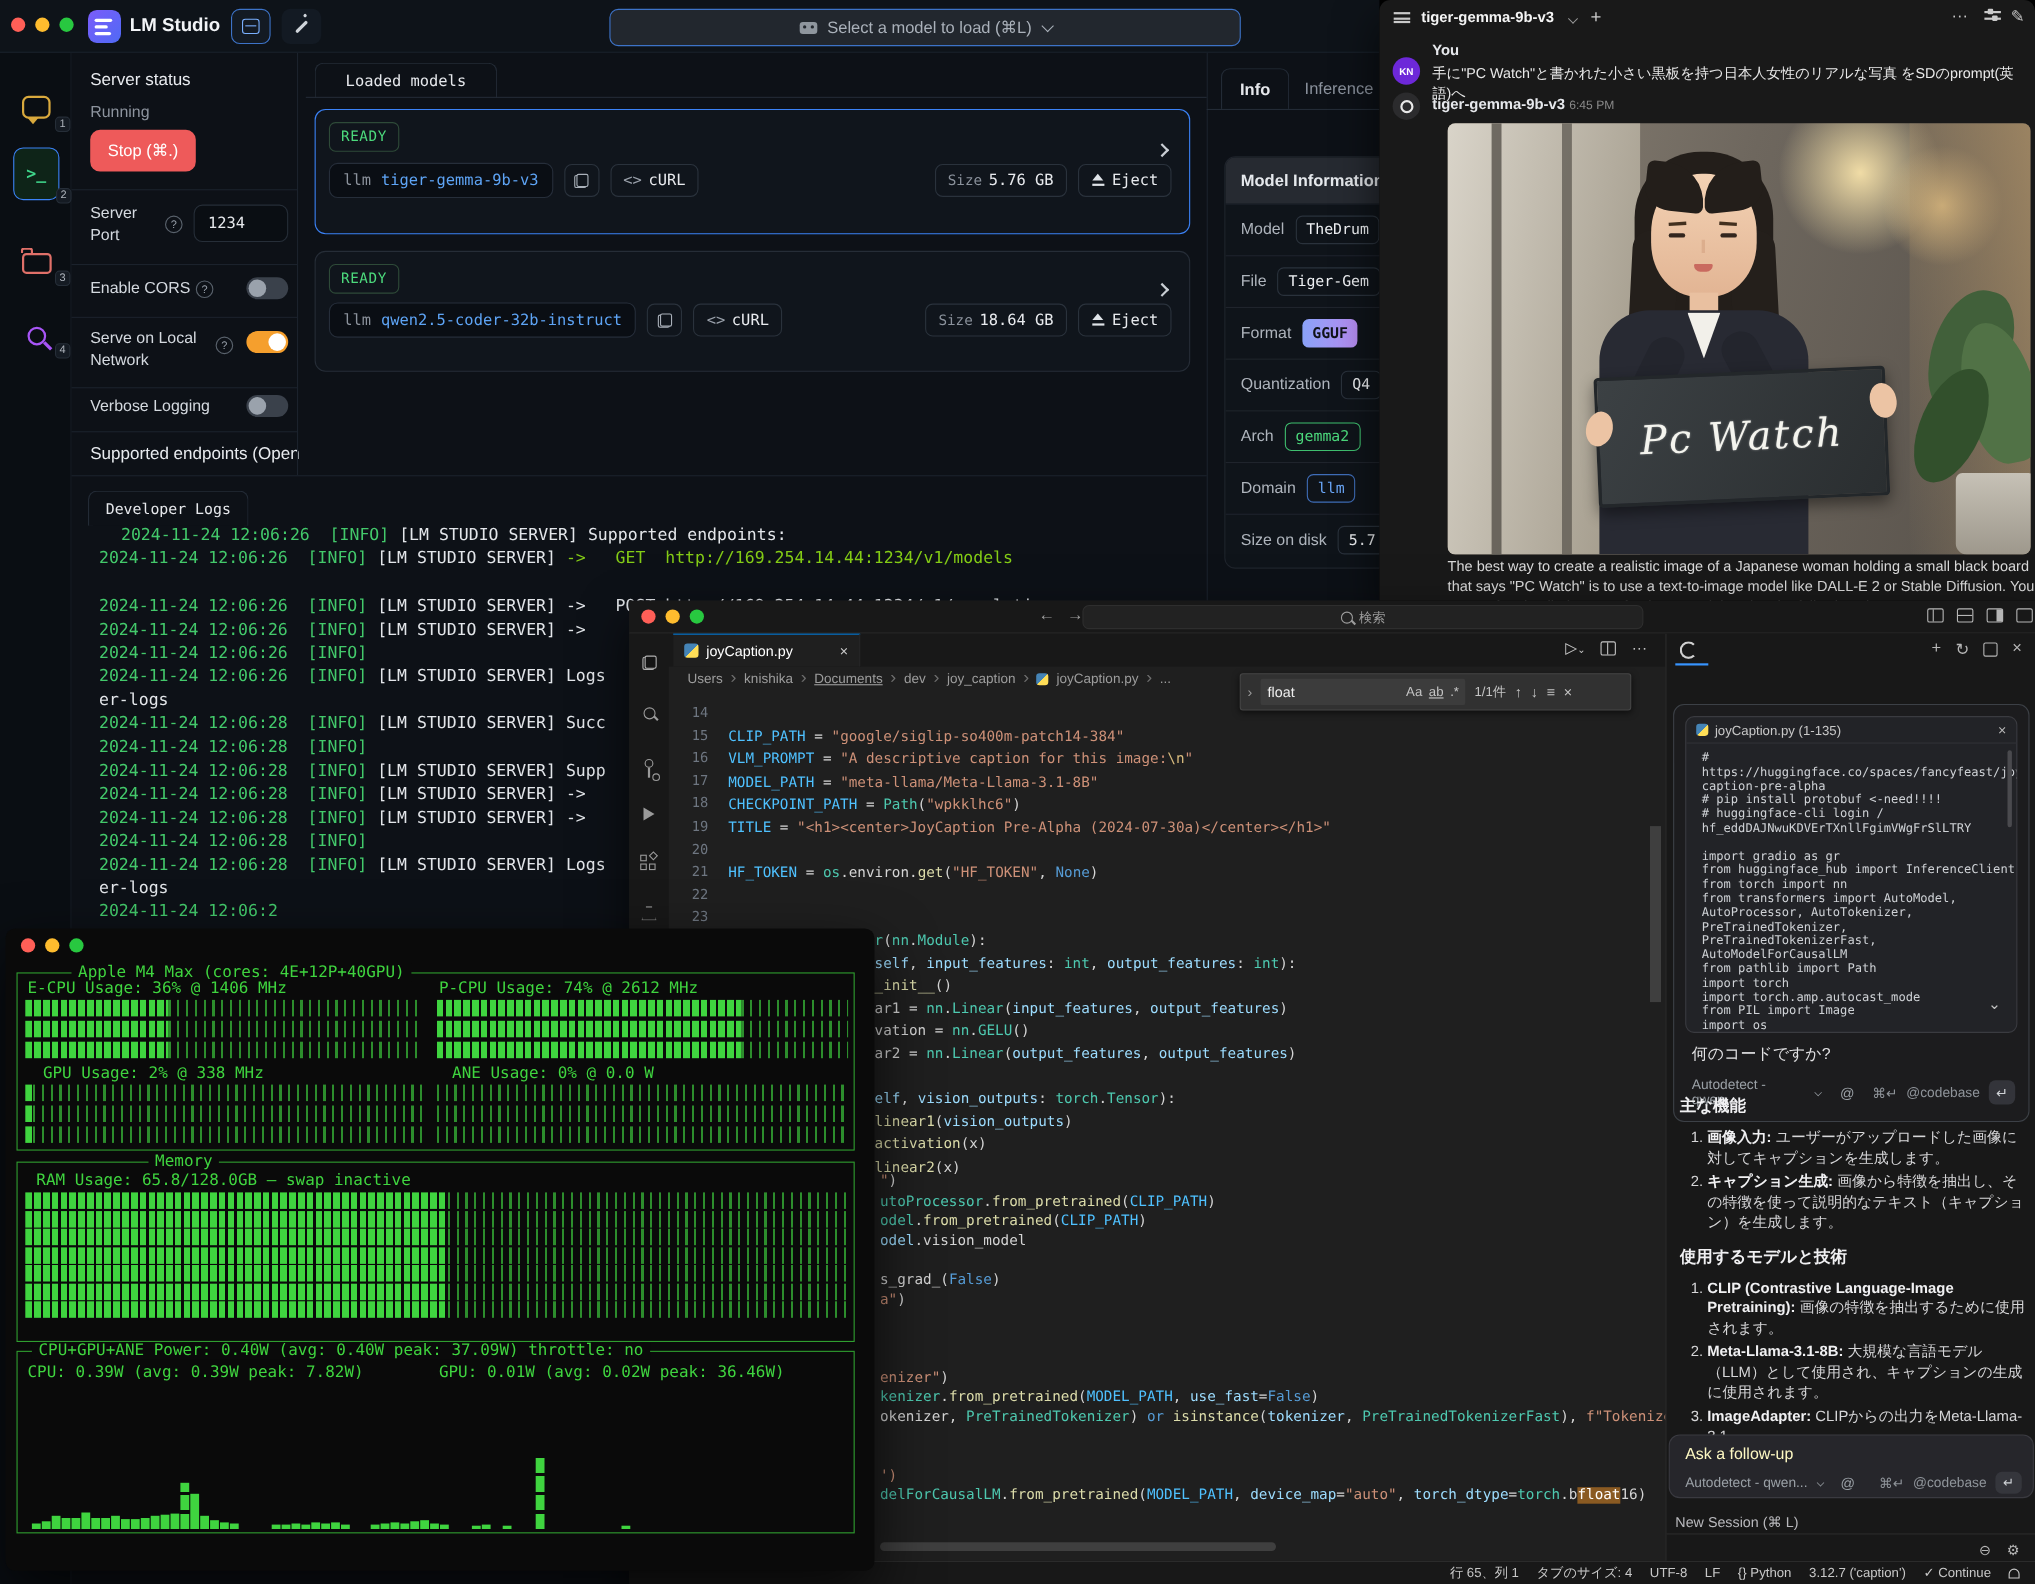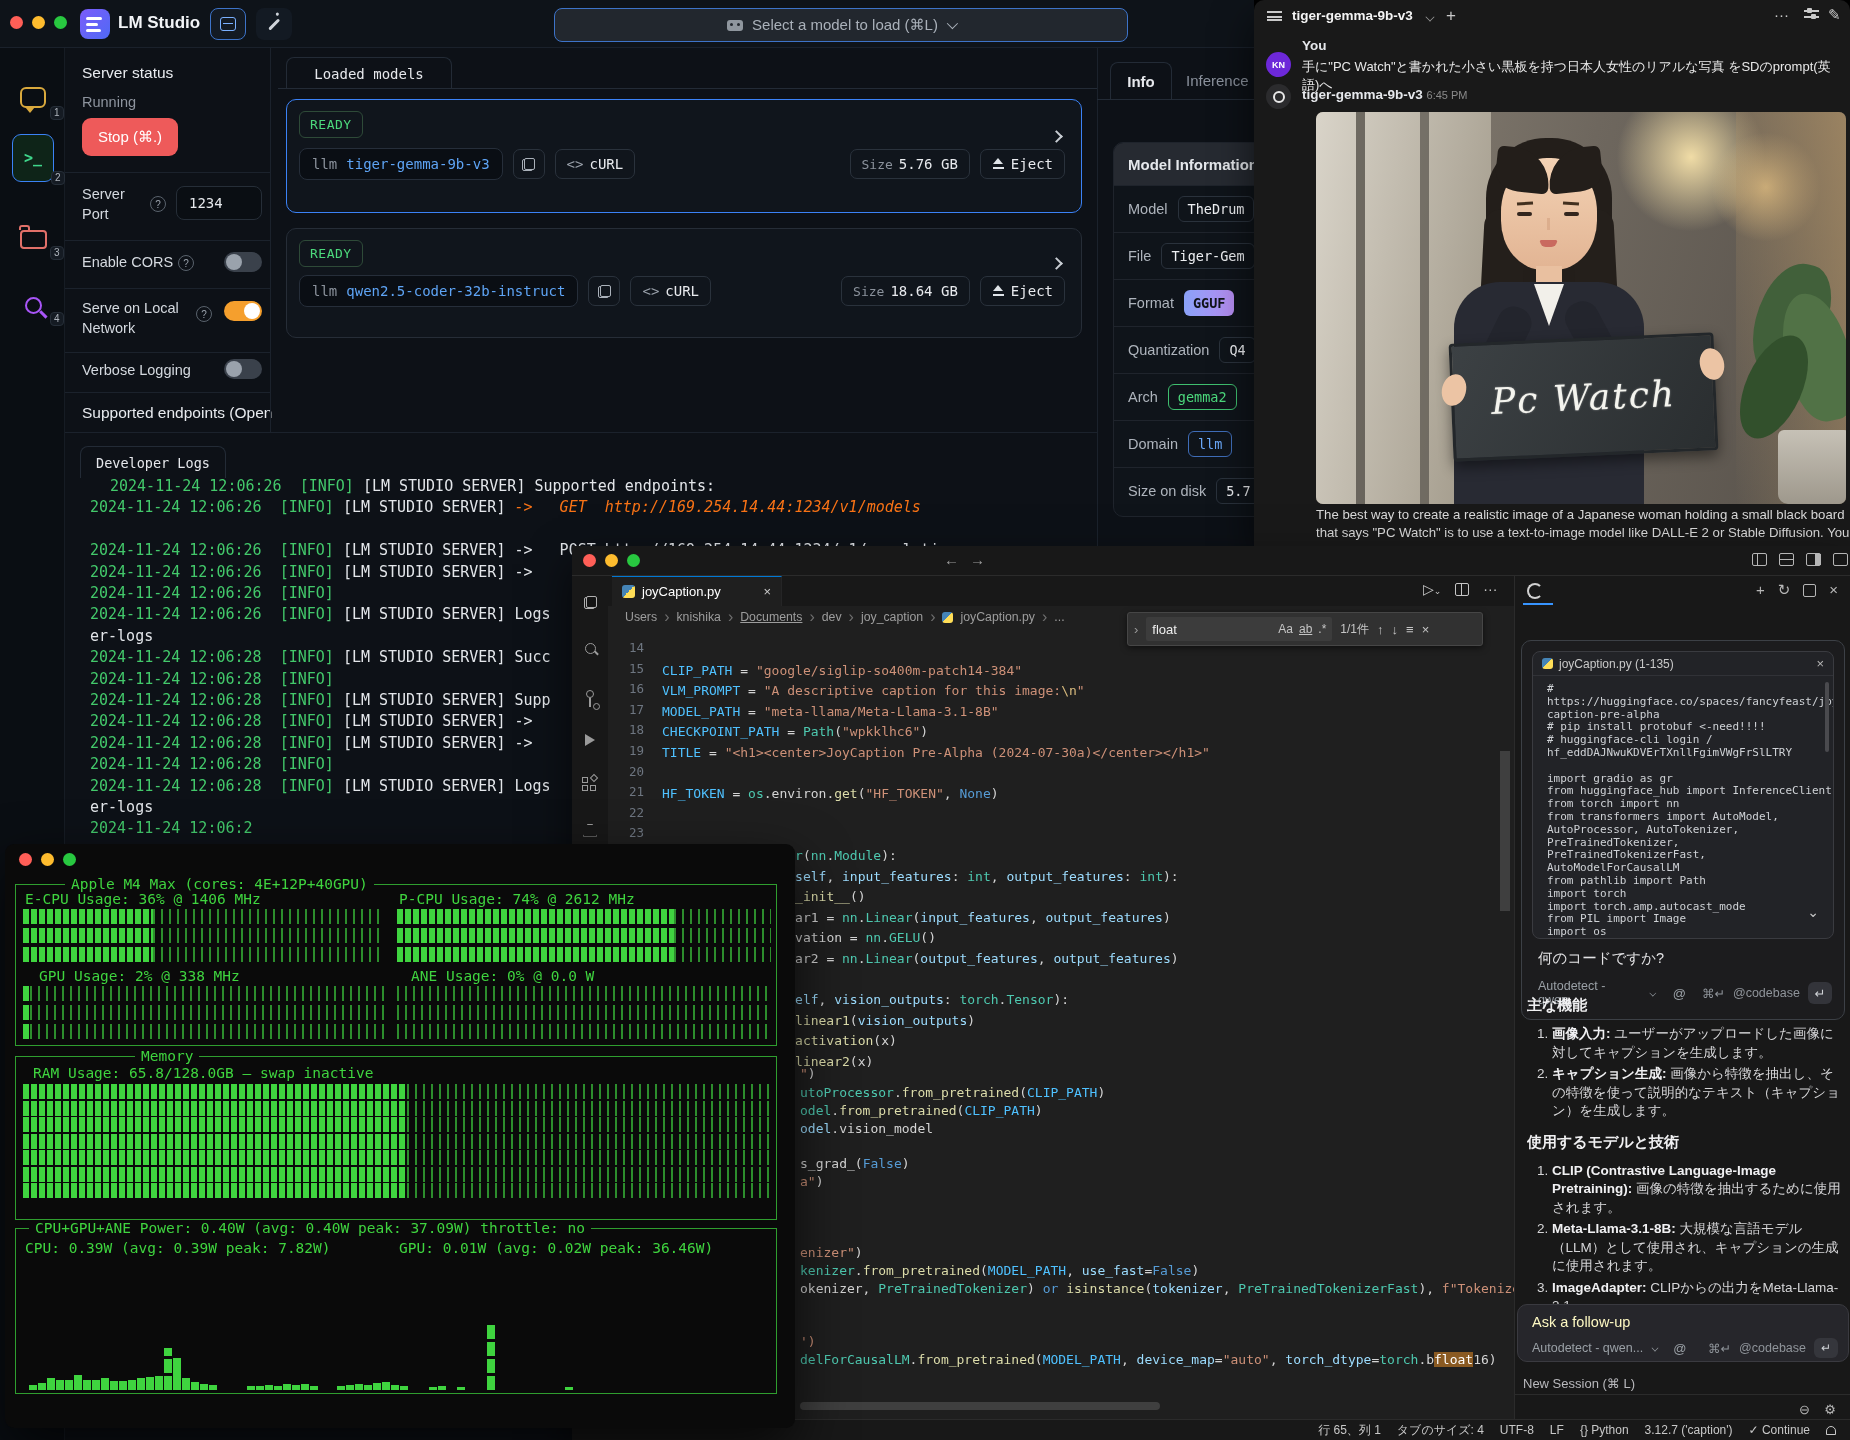--- a/index.html
+++ b/index.html
@@ -261,21 +261,21 @@
           <span class="il" style="color: rgb(174, 180, 188);">Size on disk</span>
           <span class="iv mono plain">5.7</span>
         </div>
       </div>
   </div>
 
   <div class="hline" style="left:65px;top:432px;width:1032px"></div>
   <div class="tabbox" style="left:80px;top:446px;width:146px;height:32px;font-size:13.5px">Developer Logs</div>
   <div id="lms-logs" style="position:absolute;left:0;top:0;width:1254px;height:1440px">
       <div class="log mono" style="position: absolute; left: 90px; top: 476px; white-space: pre; margin-left: 20px;"><span style="color: rgb(67, 201, 107);">2024-11-24 12:06:26  </span><span style="color: rgb(67, 201, 107);">[INFO] </span><span style="color: rgb(227, 230, 234);">[LM STUDIO SERVER] </span><span style="color: rgb(227, 230, 234);">Supported endpoints:</span></div>
-      <div class="log mono" style="position: absolute; left: 90px; top: 497px; white-space: pre;"><span style="color: rgb(67, 201, 107);">2024-11-24 12:06:26  </span><span style="color: rgb(67, 201, 107);">[INFO] </span><span style="color: rgb(227, 230, 234);">[LM STUDIO SERVER] </span><span style="color: #f97316; font-style: italic;">-&gt;   GET  http://169.254.14.44:1234/v1/models</span></div>
+      <div class="log mono" style="position: absolute; left: 90px; top: 497px; white-space: pre;"><span style="color: rgb(67, 201, 107);">2024-11-24 12:06:26  </span><span style="color: rgb(67, 201, 107);">[INFO] </span><span style="color: rgb(227, 230, 234);">[LM STUDIO SERVER] </span><span style="color: #84cc16;">-&gt;   GET  http://169.254.14.44:1234/v1/models</span></div>
       <div class="log mono" style="position: absolute; left: 90px; top: 540px; white-space: pre;"><span style="color: rgb(67, 201, 107);">2024-11-24 12:06:26  </span><span style="color: rgb(67, 201, 107);">[INFO] </span><span style="color: rgb(227, 230, 234);">[LM STUDIO SERVER] </span><span style="color: rgb(227, 230, 234);">-&gt;   POST http://169.254.14.44:1234/v1/completions</span></div>
       <div class="log mono" style="position: absolute; left: 90px; top: 562px; white-space: pre;"><span style="color: rgb(67, 201, 107);">2024-11-24 12:06:26  </span><span style="color: rgb(67, 201, 107);">[INFO] </span><span style="color: rgb(227, 230, 234);">[LM STUDIO SERVER] </span><span style="color: rgb(227, 230, 234);">-&gt;</span></div>
       <div class="log mono" style="position: absolute; left: 90px; top: 583px; white-space: pre;"><span style="color: rgb(67, 201, 107);">2024-11-24 12:06:26  </span><span style="color: rgb(67, 201, 107);">[INFO] </span><span style="color: rgb(227, 230, 234);"></span><span style="color: rgb(227, 230, 234);"></span></div>
       <div class="log mono" style="position: absolute; left: 90px; top: 604px; white-space: pre;"><span style="color: rgb(67, 201, 107);">2024-11-24 12:06:26  </span><span style="color: rgb(67, 201, 107);">[INFO] </span><span style="color: rgb(227, 230, 234);">[LM STUDIO SERVER] </span><span style="color: rgb(227, 230, 234);">Logs</span></div>
       <div class="log mono" style="position: absolute; left: 90px; top: 626px; white-space: pre;"><span style="color: rgb(67, 201, 107);"></span><span style="color: rgb(67, 201, 107);"></span><span style="color: rgb(227, 230, 234);"></span><span style="color: rgb(227, 230, 234);">er-logs</span></div>
       <div class="log mono" style="position: absolute; left: 90px; top: 647px; white-space: pre;"><span style="color: rgb(67, 201, 107);">2024-11-24 12:06:28  </span><span style="color: rgb(67, 201, 107);">[INFO] </span><span style="color: rgb(227, 230, 234);">[LM STUDIO SERVER] </span><span style="color: rgb(227, 230, 234);">Succ</span></div>
       <div class="log mono" style="position: absolute; left: 90px; top: 669px; white-space: pre;"><span style="color: rgb(67, 201, 107);">2024-11-24 12:06:28  </span><span style="color: rgb(67, 201, 107);">[INFO] </span><span style="color: rgb(227, 230, 234);"></span><span style="color: rgb(227, 230, 234);"></span></div>
       <div class="log mono" style="position: absolute; left: 90px; top: 690px; white-space: pre;"><span style="color: rgb(67, 201, 107);">2024-11-24 12:06:28  </span><span style="color: rgb(67, 201, 107);">[INFO] </span><span style="color: rgb(227, 230, 234);">[LM STUDIO SERVER] </span><span style="color: rgb(227, 230, 234);">Supp</span></div>
       <div class="log mono" style="position: absolute; left: 90px; top: 711px; white-space: pre;"><span style="color: rgb(67, 201, 107);">2024-11-24 12:06:28  </span><span style="color: rgb(67, 201, 107);">[INFO] </span><span style="color: rgb(227, 230, 234);">[LM STUDIO SERVER] </span><span style="color: rgb(227, 230, 234);">-&gt;</span></div>
       <div class="log mono" style="position: absolute; left: 90px; top: 733px; white-space: pre;"><span style="color: rgb(67, 201, 107);">2024-11-24 12:06:28  </span><span style="color: rgb(67, 201, 107);">[INFO] </span><span style="color: rgb(227, 230, 234);">[LM STUDIO SERVER] </span><span style="color: rgb(227, 230, 234);">-&gt;</span></div>
@@ -355,20 +355,24 @@
   <div class="abs" style="left:62px;top:506px;width:534px;font-size:13.2px;line-height:18px;color:#d8d8d8">The best way to create a realistic image of a Japanese woman holding a small black board that says "PC Watch" is to use a text-to-image model like DALL-E 2 or Stable Diffusion. You can craft a detailed prompt for these models using the following elements:</div>
 </section>
 
 <section class="win vsc">
   <div class="vsc-title"></div>
   <span class="light red" style="left:11px;top:8px"></span>
   <span class="light yel" style="left:33px;top:8px"></span>
   <span class="light grn" style="left:55px;top:8px"></span>
   <div class="abs" style="left:372px;top:5px;color:#9d9d9d;font-size:15px">←</div>
   <div class="abs" style="left:398px;top:5px;color:#9d9d9d;font-size:15px">→</div>
+  <div class="vsc-search">
+      <span class="mag"></span>
+      <span>検索</span>
+    </div>
   <div class="abs" style="left:1180px;top:7px;display:flex;gap:12px">
     <span style="width:15px;height:13px;border:1.4px solid #b6b6b6;border-radius:2px;display:inline-block">
         <i style="display:block;width:5px;height:100%;border-right:1.4px solid #b6b6b6"></i>
       </span>
     <span style="width:15px;height:13px;border:1.4px solid #b6b6b6;border-radius:2px;display:inline-block">
         <i style="display:block;height:6px;border-bottom:1.4px solid #b6b6b6"></i>
       </span>
     <span style="width:15px;height:13px;border:1.4px solid #b6b6b6;border-radius:2px;display:inline-block">
         <i style="display:block;margin-left:8px;width:5.6px;height:100%;background:#b6b6b6"></i>
       </span>

